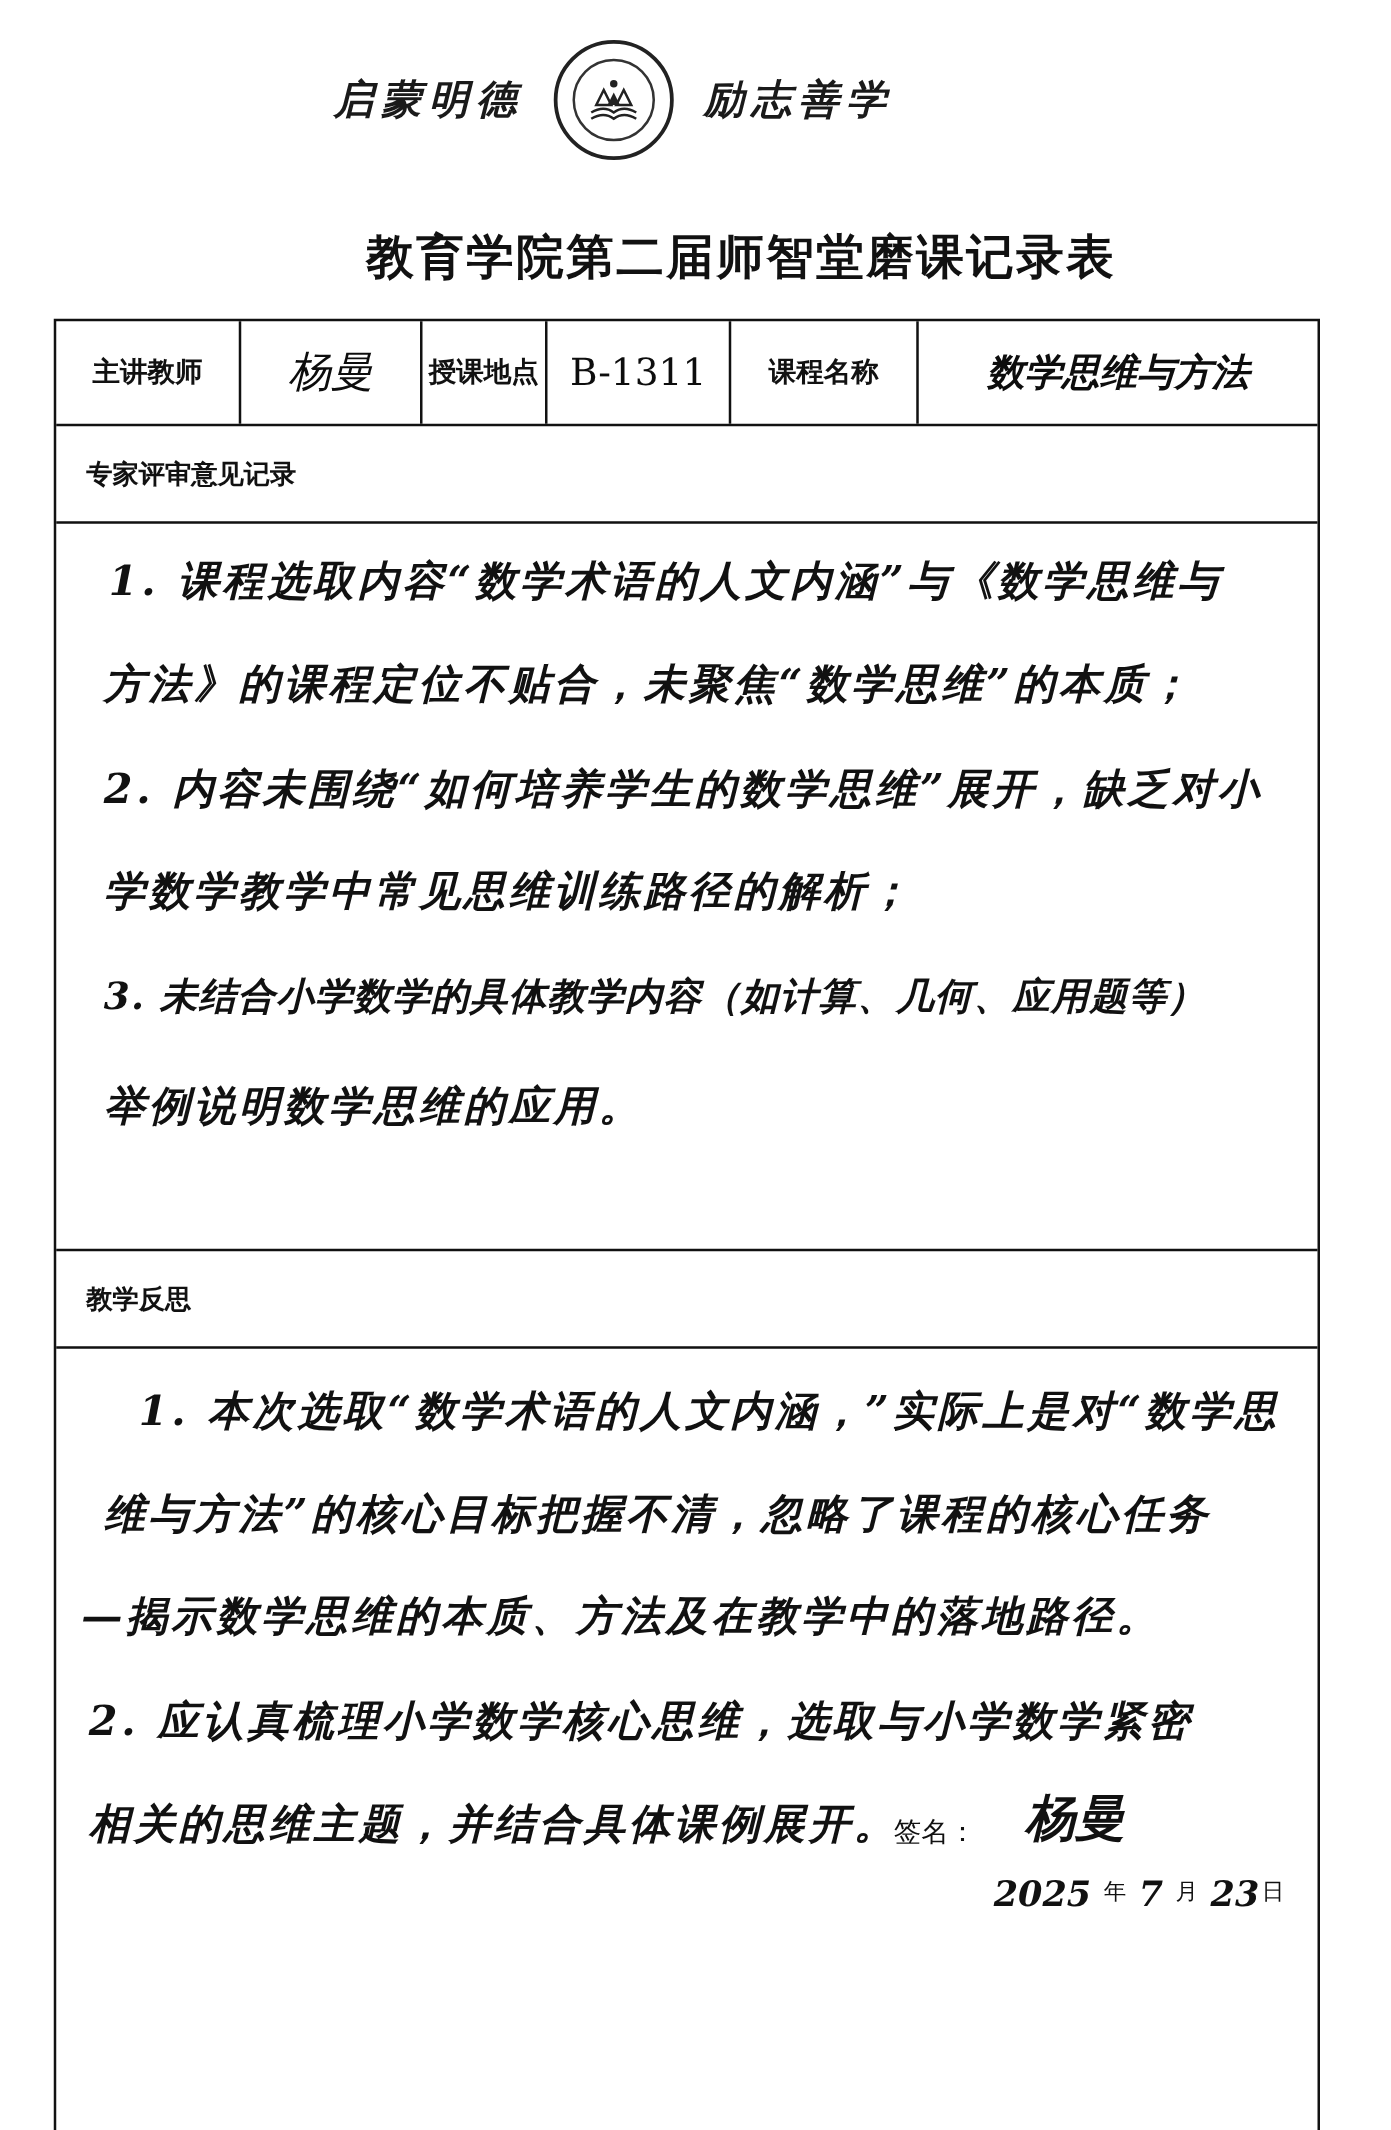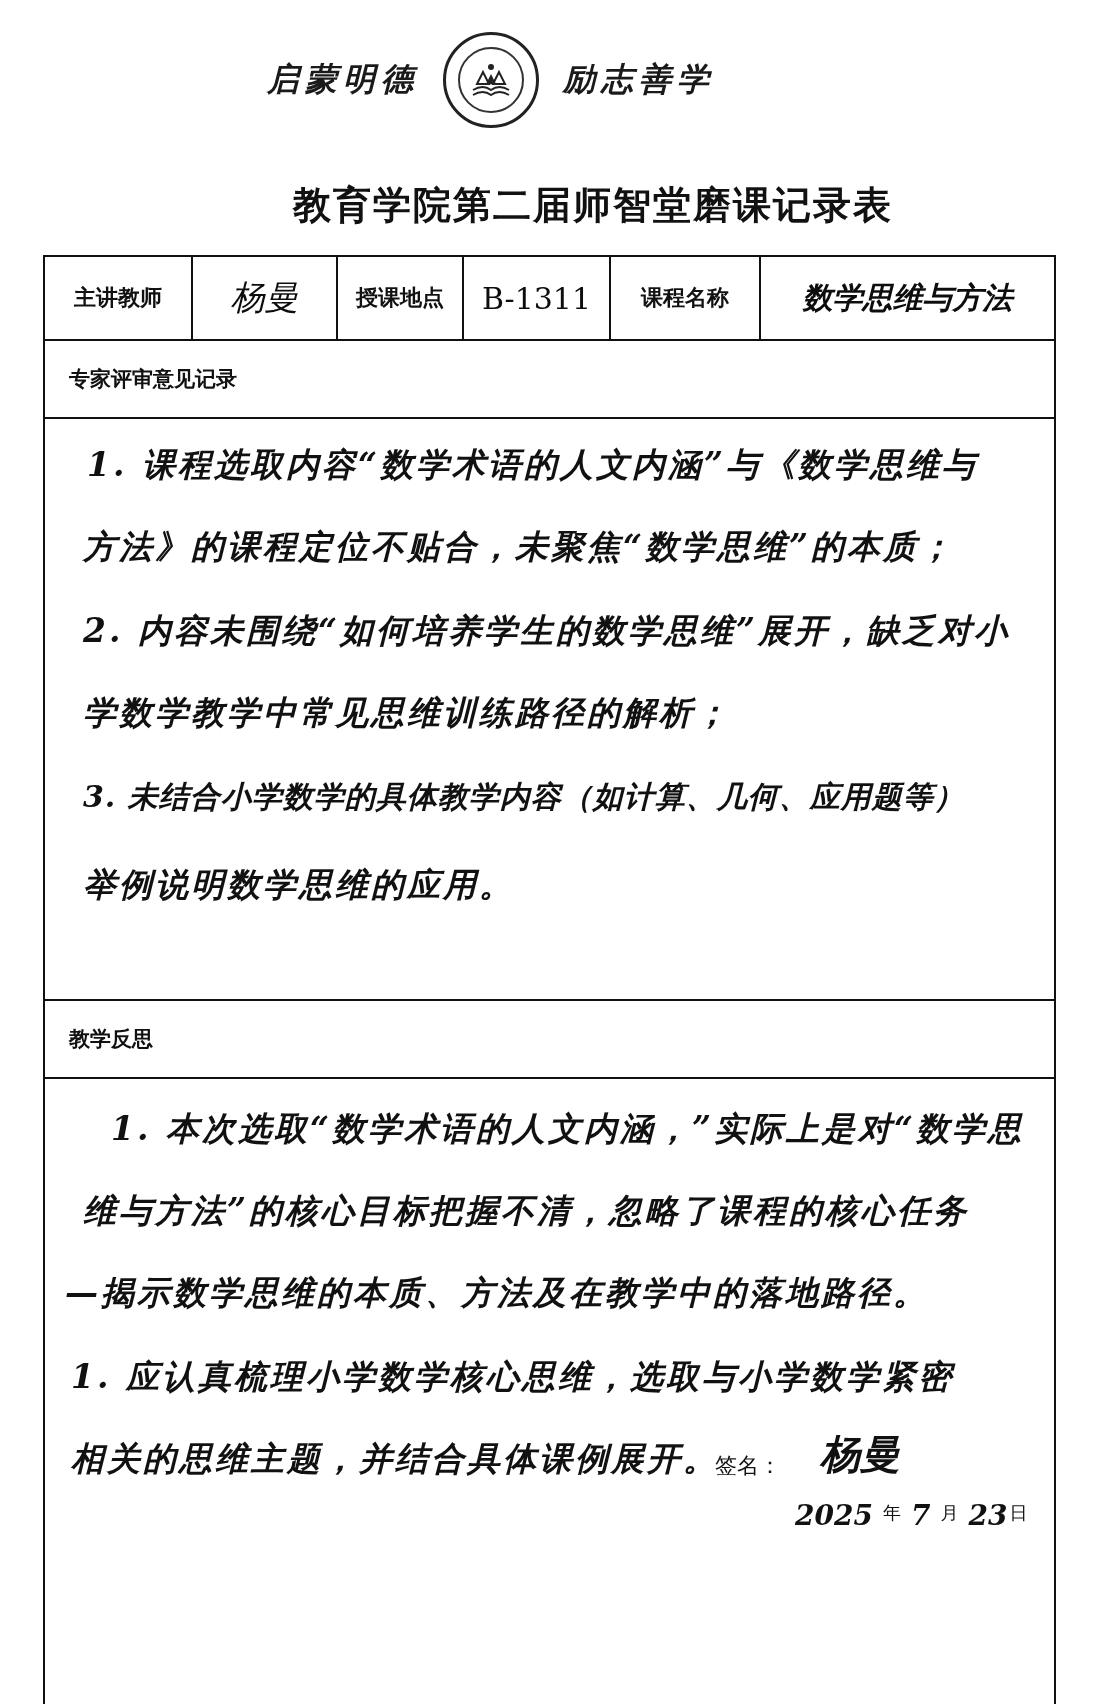--- a/index.html
+++ b/index.html
@@ -74,42 +74,42 @@
   </div>
   <span class="motto">励志善学</span>
 </div>
 
 <div class="title">教育学院第二届师智堂磨课记录表</div>
 
 <div class="form">
   <div class="row-info">
     <div class="cell label-cell" style="width:148px">主讲教师</div>
     <div class="cell value-cell hand" style="width:145px">杨曼</div>
-    <div class="cell label-cell" style="width:126px">授课地点</div>
+    <div class="cell label-cell" style="width:100px">授课地点</div>
     <div class="cell value-cell hand" style="width:147px; font-style:normal; font-size:30px">B-1311</div>
     <div class="cell label-cell" style="width:150px">课程名称</div>
     <div class="cell value-cell hand" style="flex:1; font-size:30px; font-weight:bold">数学思维与方法</div>
   </div>
 
   <div class="section-label">专家评审意见记录</div>
   <div class="section-body" style="height:582px">
     <div class="hw-line" style="left:42px; top:24px">1. 课程选取内容“数学术语的人文内涵”与《数学思维与</div>
     <div class="hw-line" style="left:38px; top:106px">方法》的课程定位不贴合，未聚焦“数学思维”的本质；</div>
     <div class="hw-line" style="left:38px; top:190px">2. 内容未围绕“如何培养学生的数学思维”展开，缺乏对小</div>
     <div class="hw-line" style="left:38px; top:272px">学数学教学中常见思维训练路径的解析；</div>
     <div class="hw-line" style="left:38px; top:358px; font-size:30px; letter-spacing:1px">3. 未结合小学数学的具体教学内容（如计算、几何、应用题等）</div>
     <div class="hw-line" style="left:38px; top:444px">举例说明数学思维的应用。</div>
   </div>
 
   <div class="section-label">教学反思</div>
   <div class="section-body last" style="height:725px">
     <div class="hw-line" style="left:66px; top:28px">1. 本次选取“数学术语的人文内涵，”实际上是对“数学思</div>
     <div class="hw-line" style="left:20px; top:192px">—揭示数学思维的本质、方法及在教学中的落地路径。</div>
     <div class="hw-line" style="left:38px; top:110px">维与方法”的核心目标把握不清，忽略了课程的核心任务</div>
-    <div class="hw-line" style="left:26px; top:276px">1. 应认真梳理小学数学核心思维，选取与小学数学紧密</div>
+    <div class="hw-line" style="left:26px; top:276px">2. 应认真梳理小学数学核心思维，选取与小学数学紧密</div>
     <div class="hw-line" style="left:26px; top:358px">相关的思维主题，并结合具体课例展开。</div>
     <div class="sign-label" style="left:670px; top:372px">签名：</div>
     <div class="sign-name" style="left:775px; top:348px">杨曼</div>
     <div class="date" style="left:750px; top:420px">
       <span>2025</span><small>年</small><span>7</span><small>月</small><span>23</span><small style="margin-left:2px">日</small>
     </div>
   </div>
 </div>
 
 </body></html>

